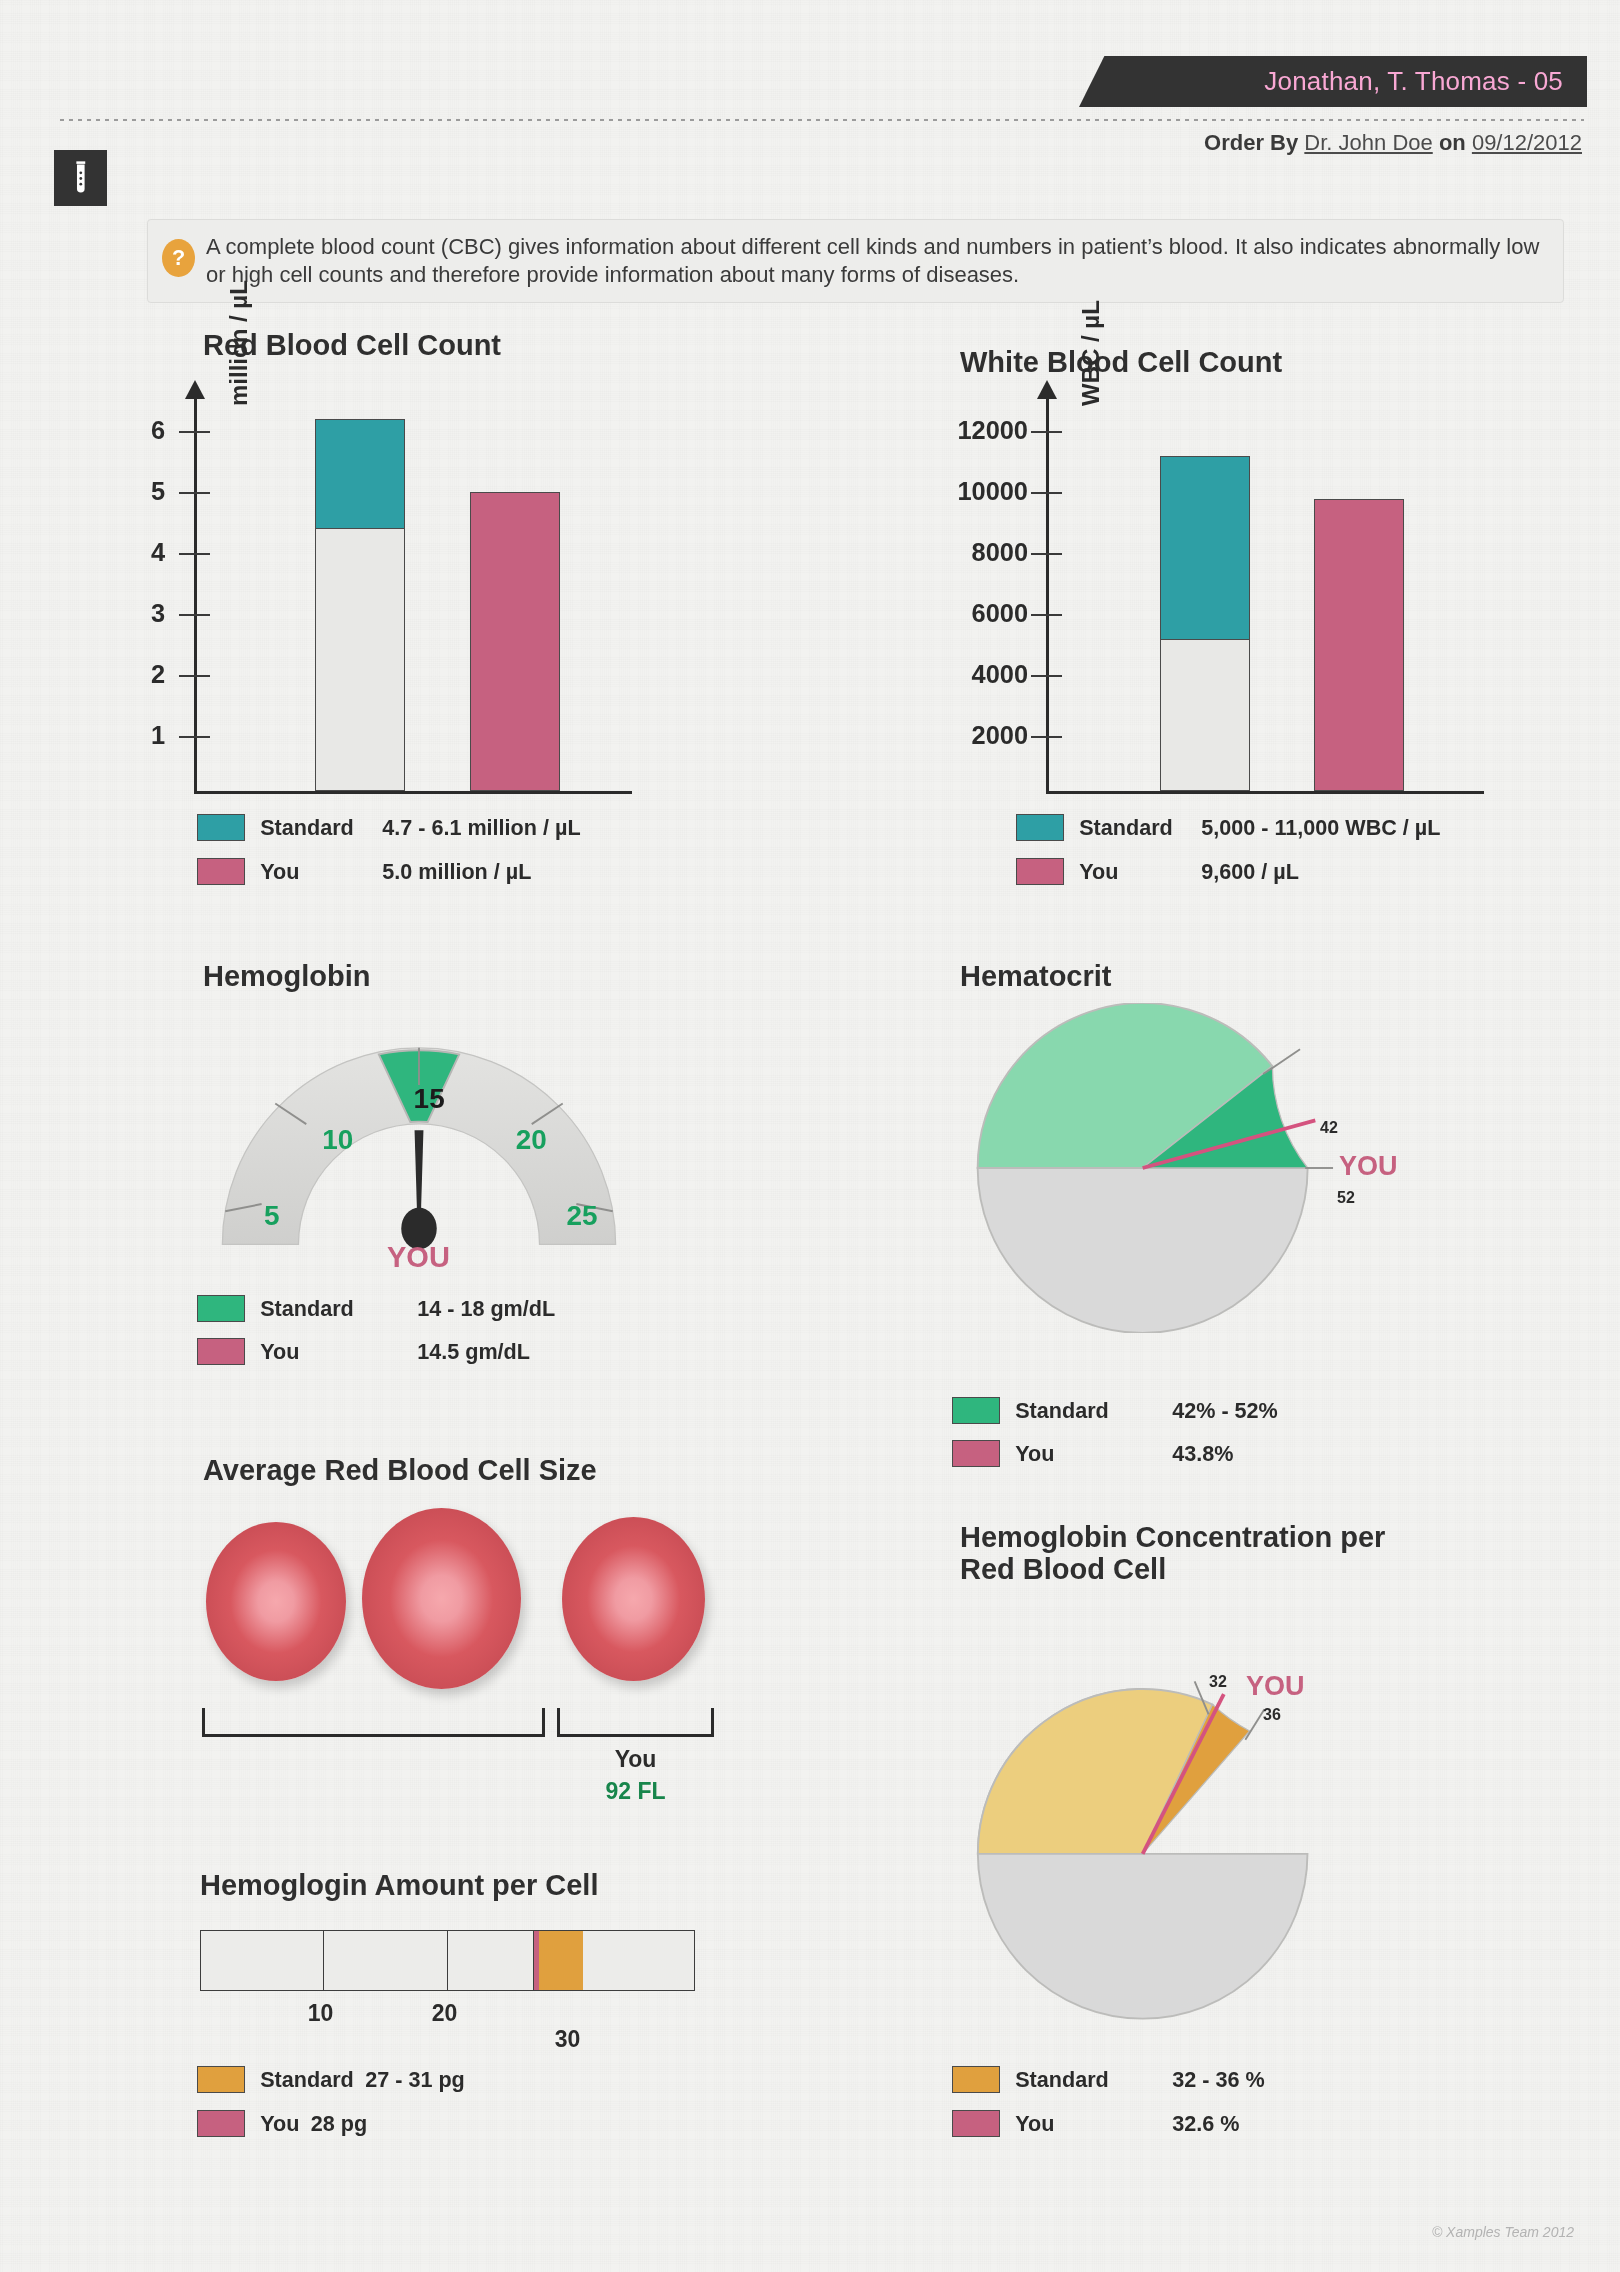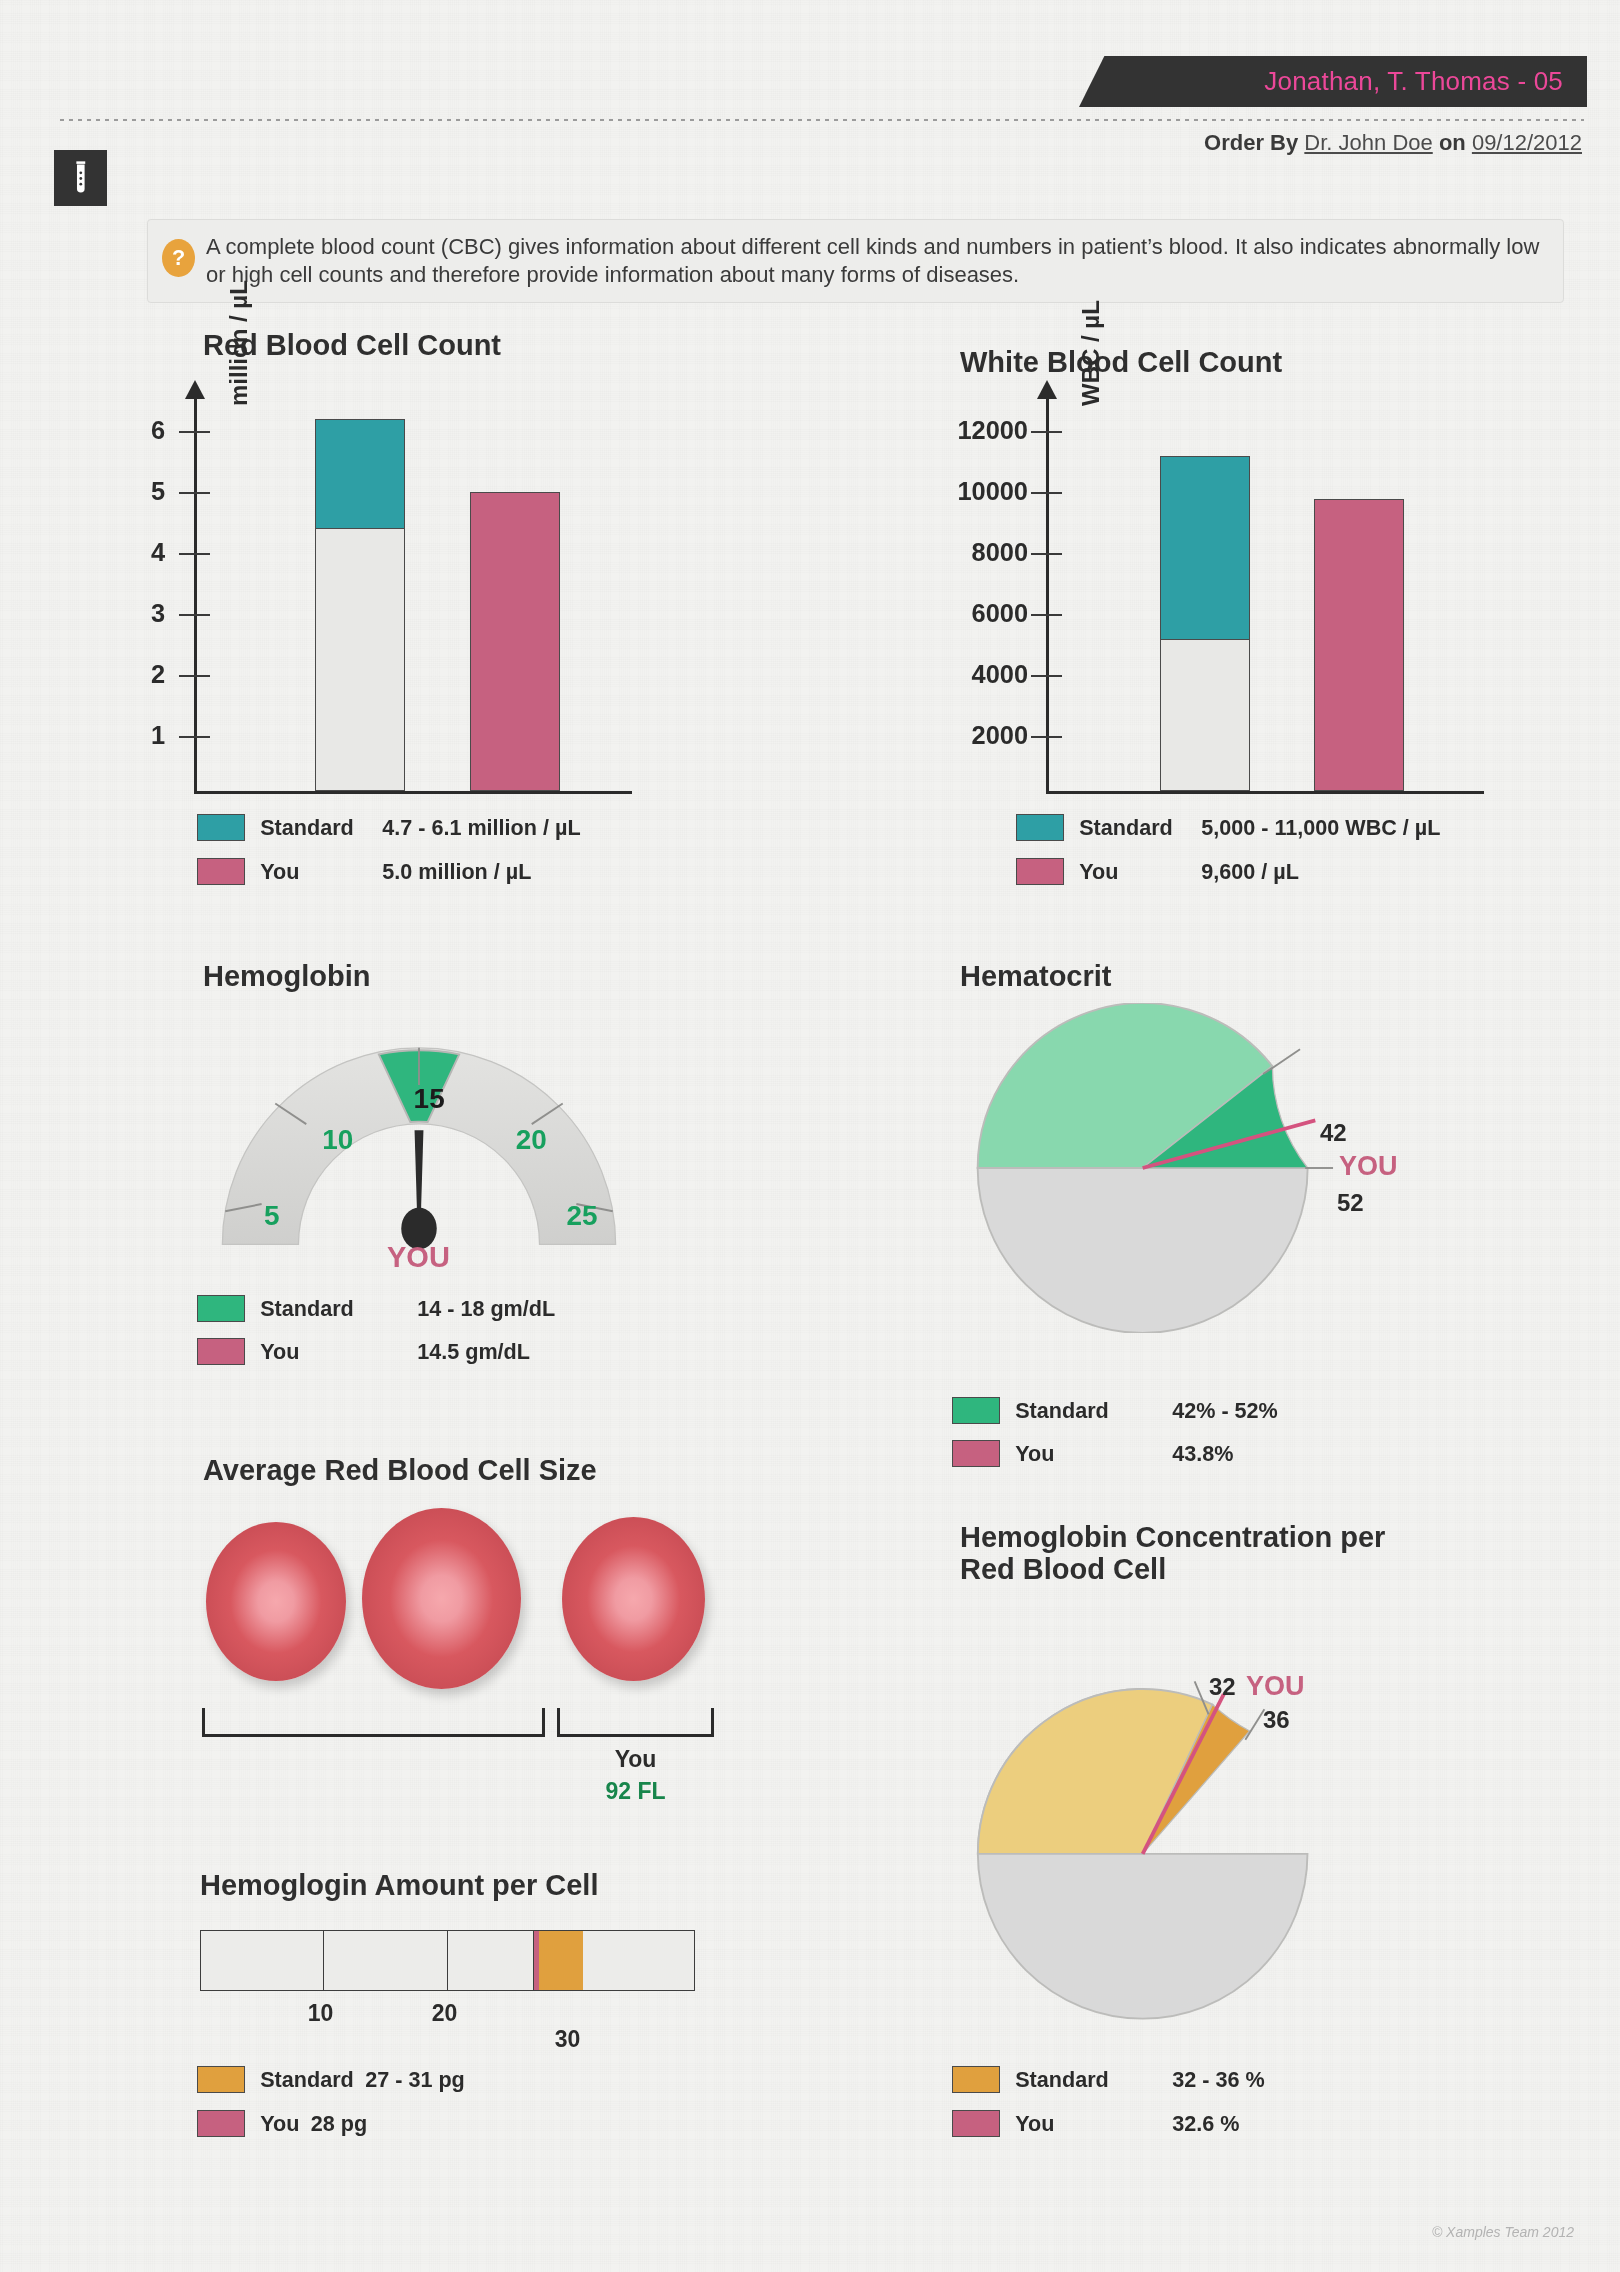--- a/index.html
+++ b/index.html
@@ -10,21 +10,21 @@
     color:#333;
   }
   .page{position:absolute;inset:0;
     background-image:
       repeating-linear-gradient(0deg,rgba(0,0,0,0.012) 0 0.6px,transparent 0.6px 1.9px),
       repeating-linear-gradient(90deg,rgba(0,0,0,0.012) 0 0.6px,transparent 0.6px 1.9px);
   }
   
   .name-tag{
     position:absolute;left:1079px;top:56px;width:508px;height:51px;
-    background:#333333;color:#ec4899;
+    background:#333333;color:#f9a8d4;
     clip-path:polygon(25.4px 0,100% 0,100% 100%,0 100%);
     display:flex;align-items:center;justify-content:flex-end;
     padding-right:24px;box-sizing:border-box;
     font-size:26px;letter-spacing:0.2px;
   }
   .dotted-rule{
     position:absolute;left:60px;top:119px;width:1524px;height:1.9px;
     background-image:repeating-linear-gradient(90deg,#9b9b9b 0 4.4px,transparent 4.4px 9px);
   }
   .order-line{
@@ -81,21 +81,21 @@
        box-shadow:3.8px 6.3px 10.2px rgba(0,0,0,0.18);}
   .bracket{position:absolute;border-left:3.8px solid #2b2b2b;border-right:3.8px solid #2b2b2b;border-bottom:3.8px solid #2b2b2b;box-sizing:border-box;}
   .cap{position:absolute;text-align:center;font-size:23px;font-weight:bold;color:#2b2b2b;}
   .cap .val{display:block;color:#17854b;margin-top:5.1px;}
   
   .strip{position:absolute;border:1.3px solid #3d3d3d;box-sizing:border-box;background:#ececea;display:flex;}
   .strip .seg{height:100%;box-sizing:border-box;}
   .strip-num{position:absolute;font-size:23px;font-weight:bold;color:#2b2b2b;text-align:center;}
   .footer{position:absolute;right:46px;bottom:33px;font-size:14px;color:#b3b3b3;font-style:italic;}
   .you-pink{color:#c66180;font-weight:bold;}
-  .pie-num{position:absolute;font-size:24px;font-weight:bold;color:#2b2b2b;}
+  .pie-num{position:absolute;font-size:16px;font-weight:bold;color:#2b2b2b;}
 </style>
 </head>
 <body>
 
 <div class="page">
 
   <div class="name-tag">
     <span>Jonathan, T. Thomas - 05</span>
   </div>
   <div class="dotted-rule"></div>

